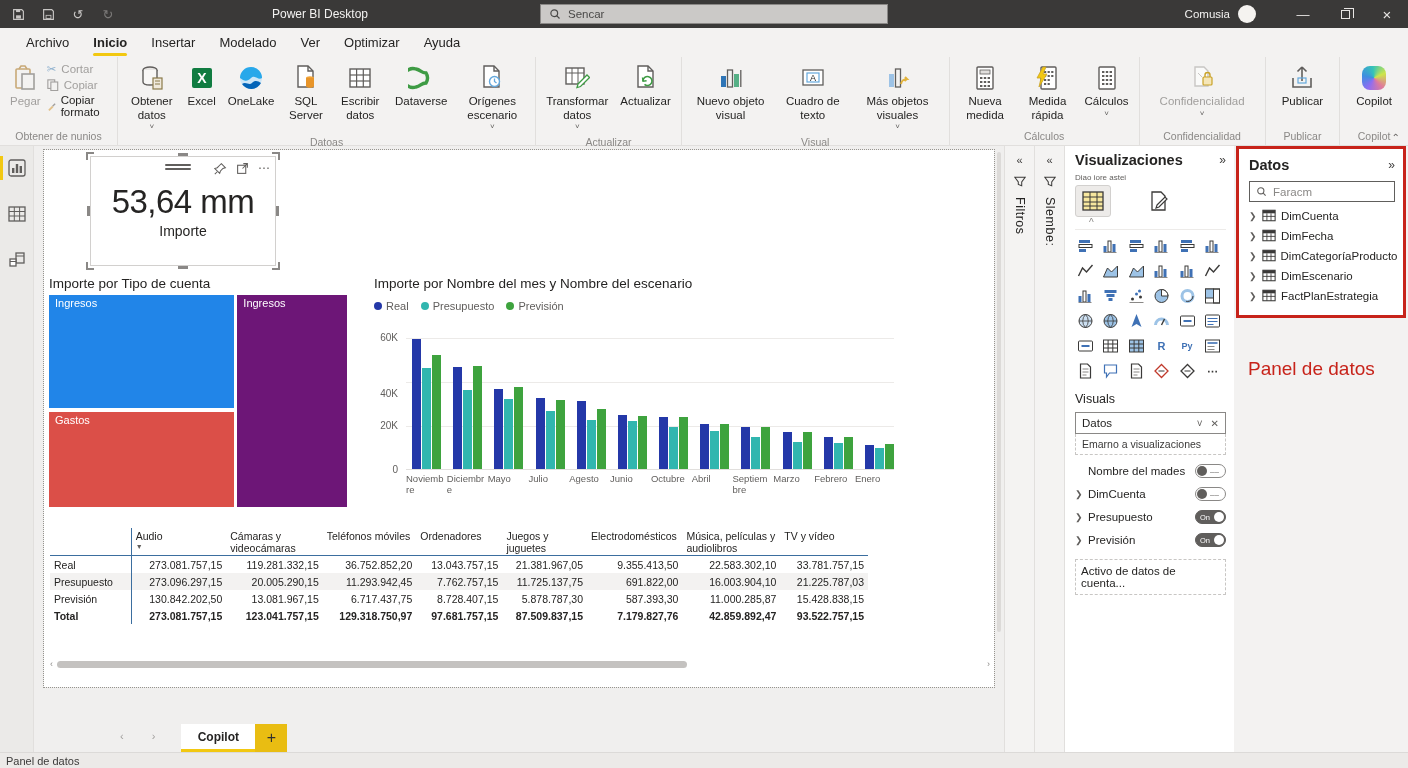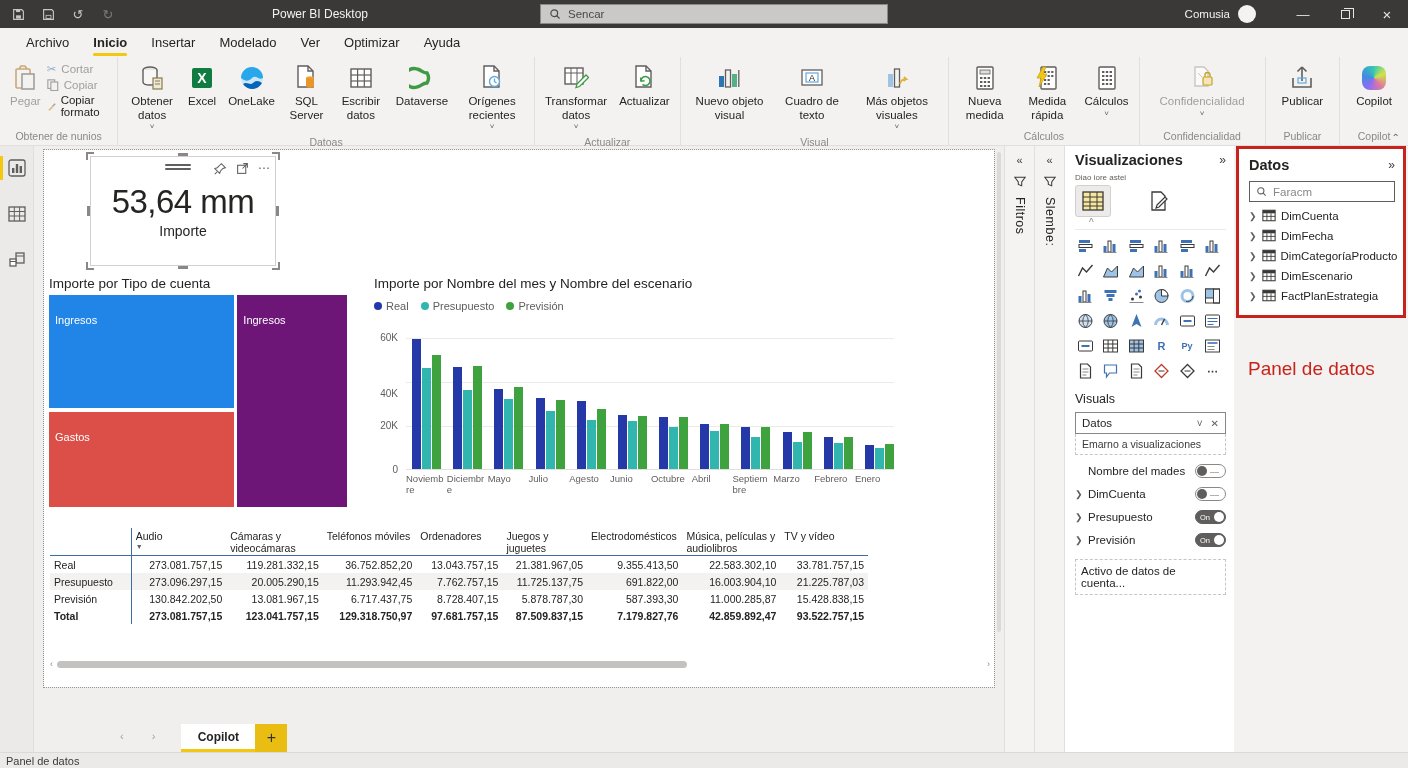--- a/index.html
+++ b/index.html
@@ -65,21 +65,21 @@
   .hndl.bl { left:-5px; bottom:-5px; border-left:2px solid #8A8886; border-bottom:2px solid #8A8886; }
   .hndl.br { right:-5px; bottom:-5px; border-right:2px solid #8A8886; border-bottom:2px solid #8A8886; }
   .hndl.mt { left:50%; top:-4px; width:10px; height:3px; background:#8A8886; transform:translateX(-50%); }
   .hndl.mb { left:50%; bottom:-4px; width:10px; height:3px; background:#8A8886; transform:translateX(-50%); }
   .hndl.ml { left:-4px; top:50%; width:3px; height:10px; background:#8A8886; transform:translateY(-50%); }
   .hndl.mr { right:-4px; top:50%; width:3px; height:10px; background:#8A8886; transform:translateY(-50%); }
 
   
   .tm-title { position:absolute; left:5px; top:126px; font-size:13.5px; color:#252423; }
   .treemap { position:absolute; left:5px; top:145px; width:298px; height:212px; }
-  .tm-block { position:absolute; color:#fff; font-size:11px; padding:19px 6px; overflow:hidden; }
+  .tm-block { position:absolute; color:#fff; font-size:11px; padding:2px 6px; overflow:hidden; }
 
   
   .bc-title { position:absolute; left:330px; top:126px; font-size:13.5px; color:#252423; }
   .bc-legend { position:absolute; left:330px; top:150px; display:flex; gap:12px; font-size:11px; color:#605E5C; align-items:center; }
   .bc-legend .li { display:flex; align-items:center; gap:4px; }
   .bc-legend .dot { width:8px; height:8px; border-radius:50%; }
   .bc-plot { position:absolute; left:362px; top:188px; width:488px; height:132px; border-bottom:1px solid #E1DFDD; }
   .bc-grid { position:absolute; left:0; right:0; height:1px; background:#ECEAE8; }
   .bc-groups { position:absolute; left:6px; right:0; bottom:0; top:0; display:flex; justify-content:space-between; align-items:flex-end; }
   .bc-group { display:flex; align-items:flex-end; gap:1px; height:100%; }
@@ -309,21 +309,21 @@
         </div>
         <div class="rbtn">
           <span class="ric">
               <svg width="24" height="26" viewBox="0 0 24 26">
                 <path d="M4 1 h10 l5 5 v16 H4z" fill="#fff" stroke="#605E5C" stroke-width="1.4"></path>
                 <path d="M14 1 v5 h5" fill="none" stroke="#605E5C" stroke-width="1.4"></path>
                 <circle cx="14.5" cy="16.5" r="5" fill="#fff" stroke="#64A8DC" stroke-width="1.4"></circle>
                 <path d="M14.5 13.5 v3 l2 1.5" fill="none" stroke="#64A8DC" stroke-width="1.3"></path>
               </svg>
             </span>
-          <span>Orígenes recientes</span>
+          <span>Orígenes escenario</span>
             <span class="caret">˅</span>
         </div>
       </div>
       <div class="rgroup-label">Datoas</div>
     </div>
 
     <div class="rgroup">
       <div class="rgroup-items">
         <div class="rbtn">
           <span class="ric">

